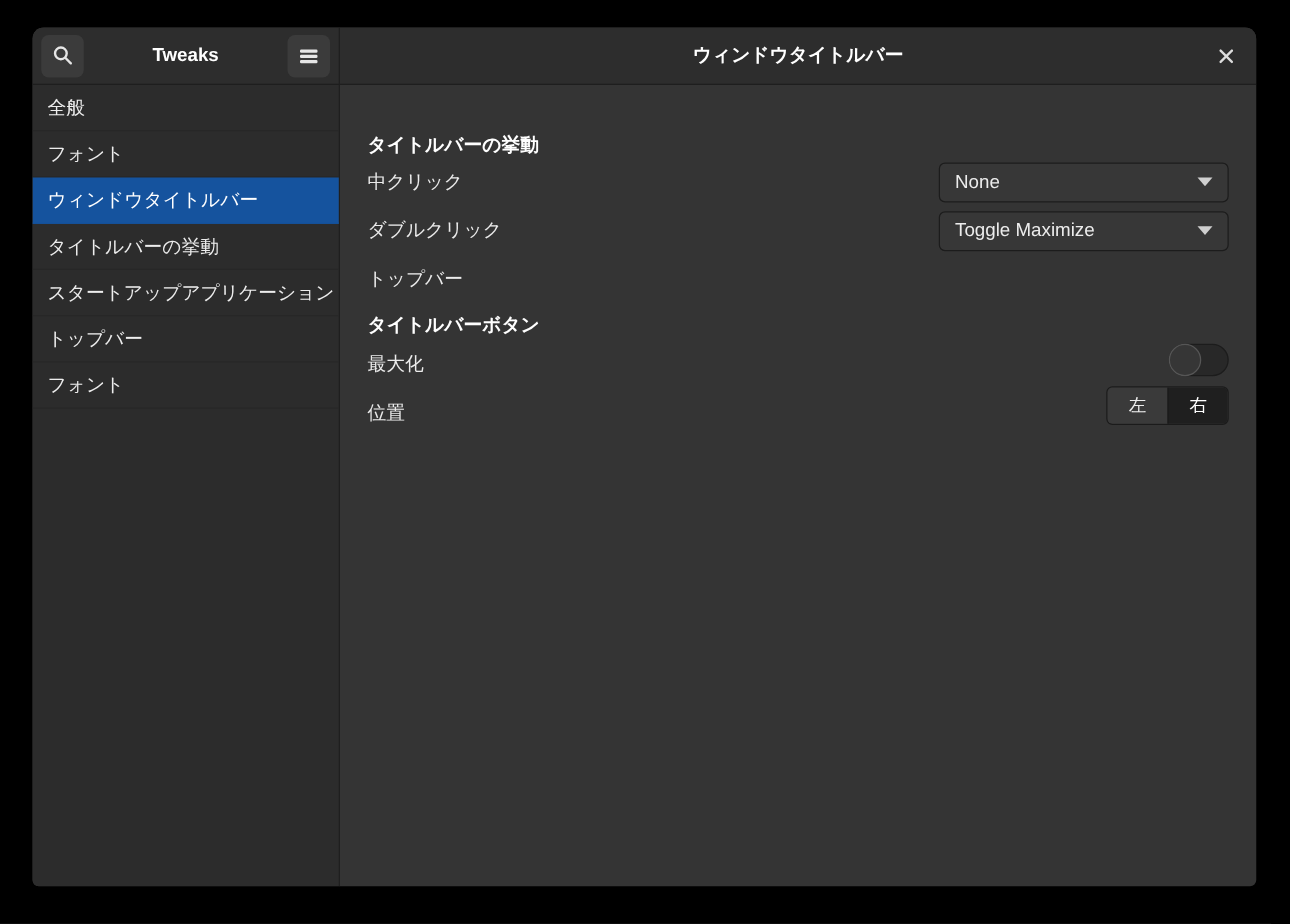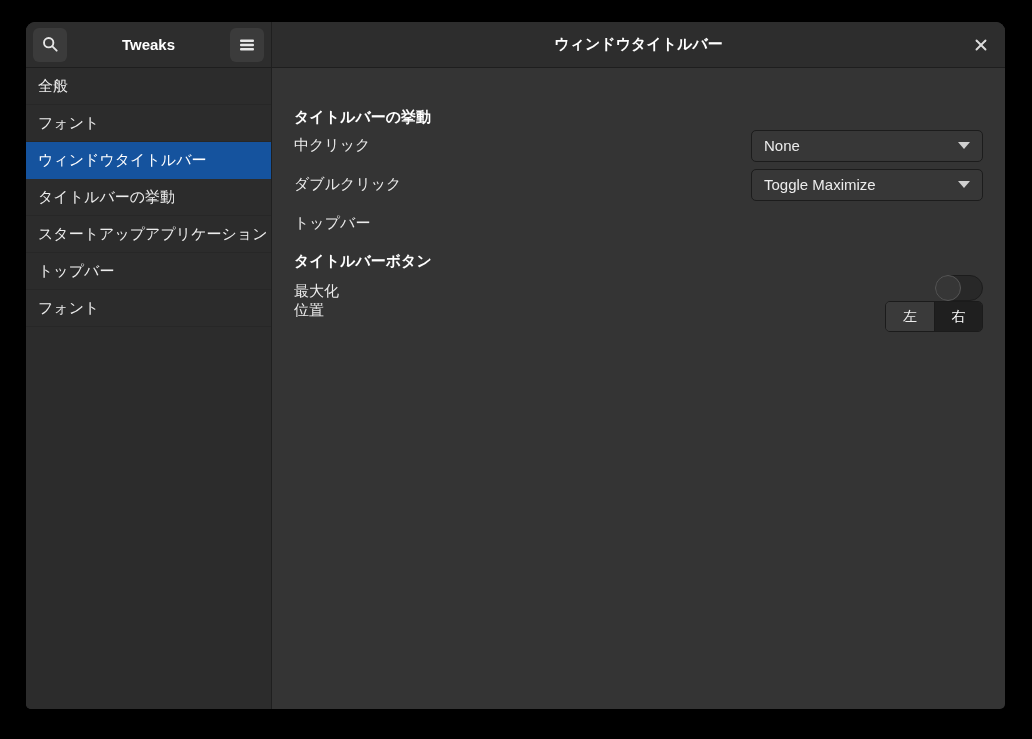--- a/index.html
+++ b/index.html
@@ -111,21 +111,21 @@
     position:relative;
     cursor:pointer;
   }
   .switch-knob {
     position:absolute; left:-1px; top:-1px;
     width:26px; height:26px; border-radius:50%;
     background:#363636; border:1px solid #565656;
   }
   .placement-row {
     height:39px;
-    display:flex; align-items:flex-start; justify-content:space-between;
+    display:flex; align-items:flex-end; justify-content:space-between;
   }
   .segmented {
     display:flex; height:31px;
     border:1px solid #1b1b1b; border-radius:5px;
     overflow:hidden;
   }
   .segment {
     width:48px; height:100%;
     display:flex; align-items:center; justify-content:center;
     background:#3a3a3a; border:none;

